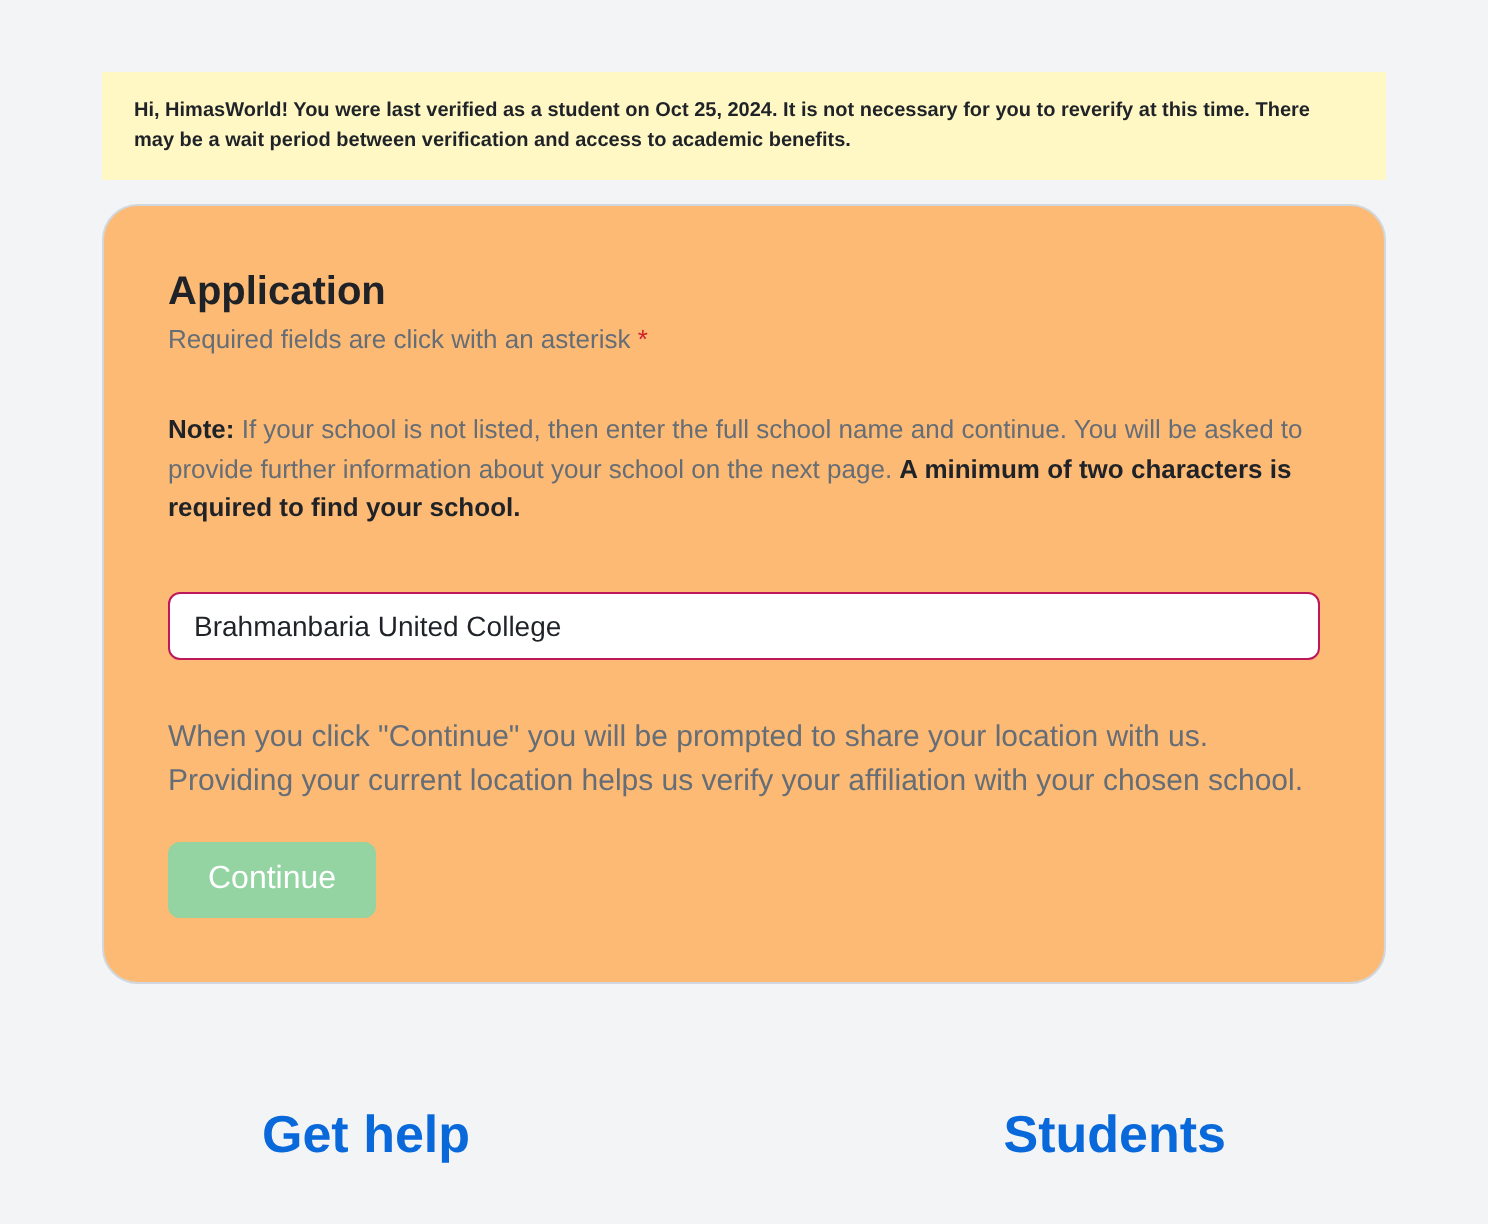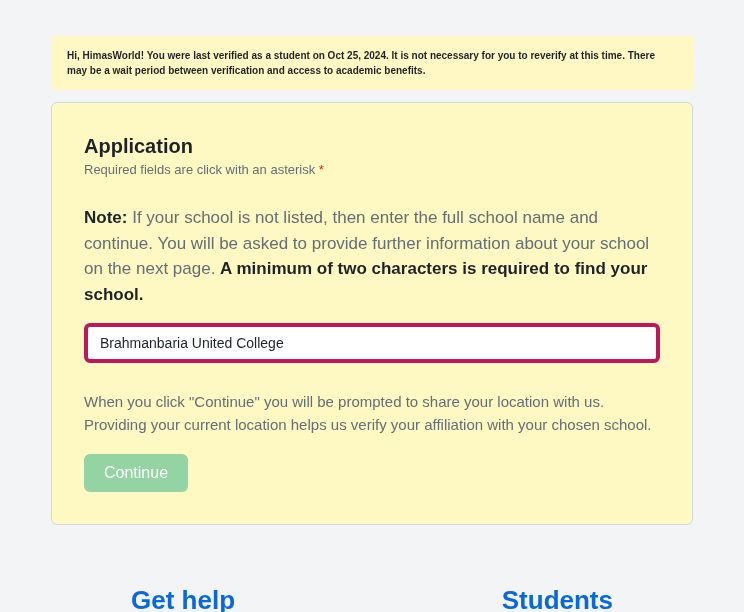--- a/index.html
+++ b/index.html
@@ -18,23 +18,23 @@
   .banner {
     background: #fff8c5;
     padding: 12px 16px;
     font-size: 10px;
     line-height: 1.5;
     color: #1f2328;
     font-weight: 600;
   }
   .banner span { font-weight: 600; }
   .card {
-    background: #fef9c3;
+    background: #fdba74;
     border: 1px solid #d0d7de;
-    border-radius: 6px;
+    border-radius: 18px;
     margin-top: 12px;
     padding: 32px;
   }
   .card h2 {
     font-size: 20px;
     font-weight: 600;
     color: #1f2328;
     margin-bottom: 4px;
   }
   .req-note {
@@ -43,33 +43,33 @@
     margin-bottom: 28px;
   }
   .req-note .ast, .label .ast { color: #cf222e; }
   .label {
     font-size: 15px;
     font-weight: 600;
     color: #1f2328;
     margin-bottom: 8px;
   }
   .help {
-    font-size: 17px;
+    font-size: 13px;
     color: #656d76;
     line-height: 1.5;
-    margin-bottom: 16px;
+    margin-bottom: 32px;
   }
   .help b { color: #1f2328; font-weight: 600; }
   .help .bold-tail { color: #1f2328; font-weight: 600; }
   .input {
     width: 684px;
     max-width: 100%;
     padding: 8px 12px;
     font-size: 14px;
-    border: 4px solid #be185d;
+    border: 1px solid #be185d;
     border-radius: 6px;
     color: #1f2328;
     background: #ffffff;
   }
   .loc-note {
     font-size: 15px;
     color: #656d76;
     line-height: 1.5;
     margin-top: 28px;
     margin-bottom: 18px;

